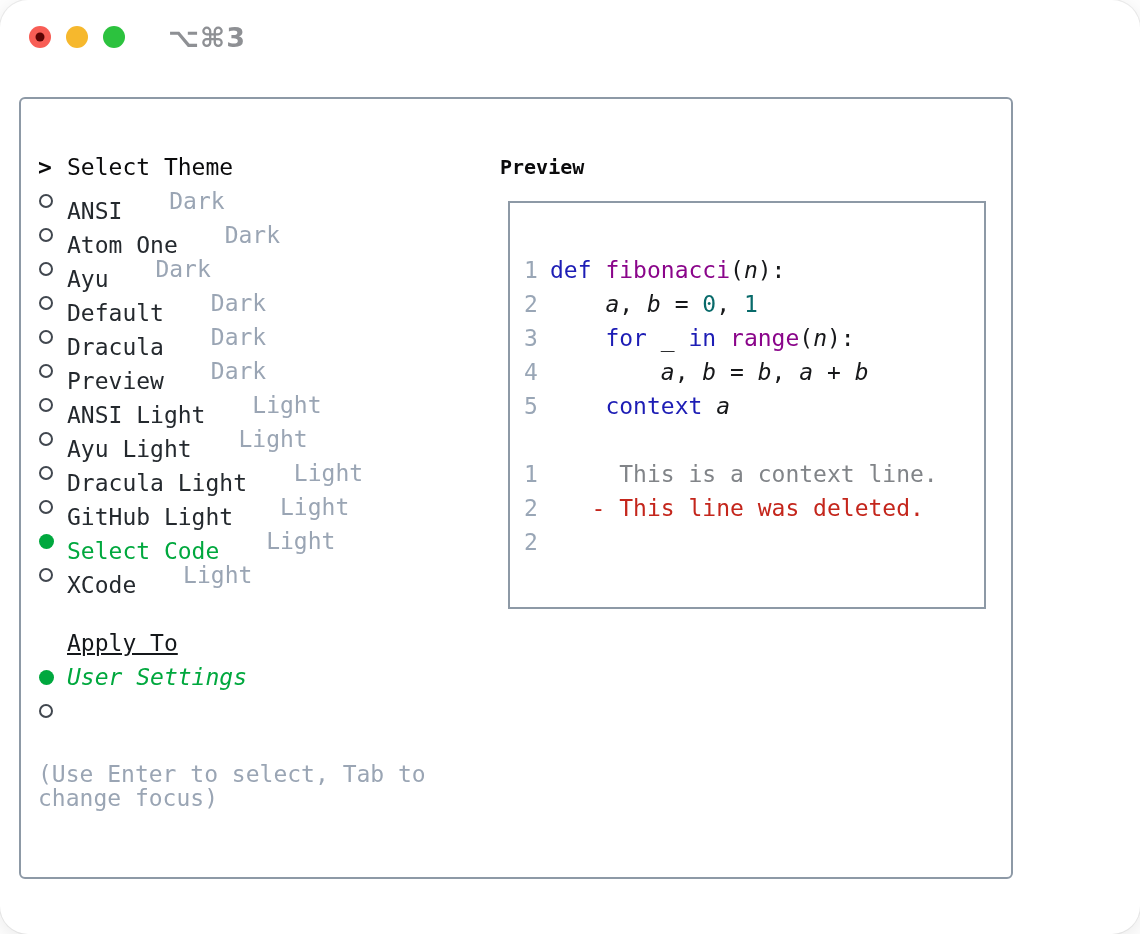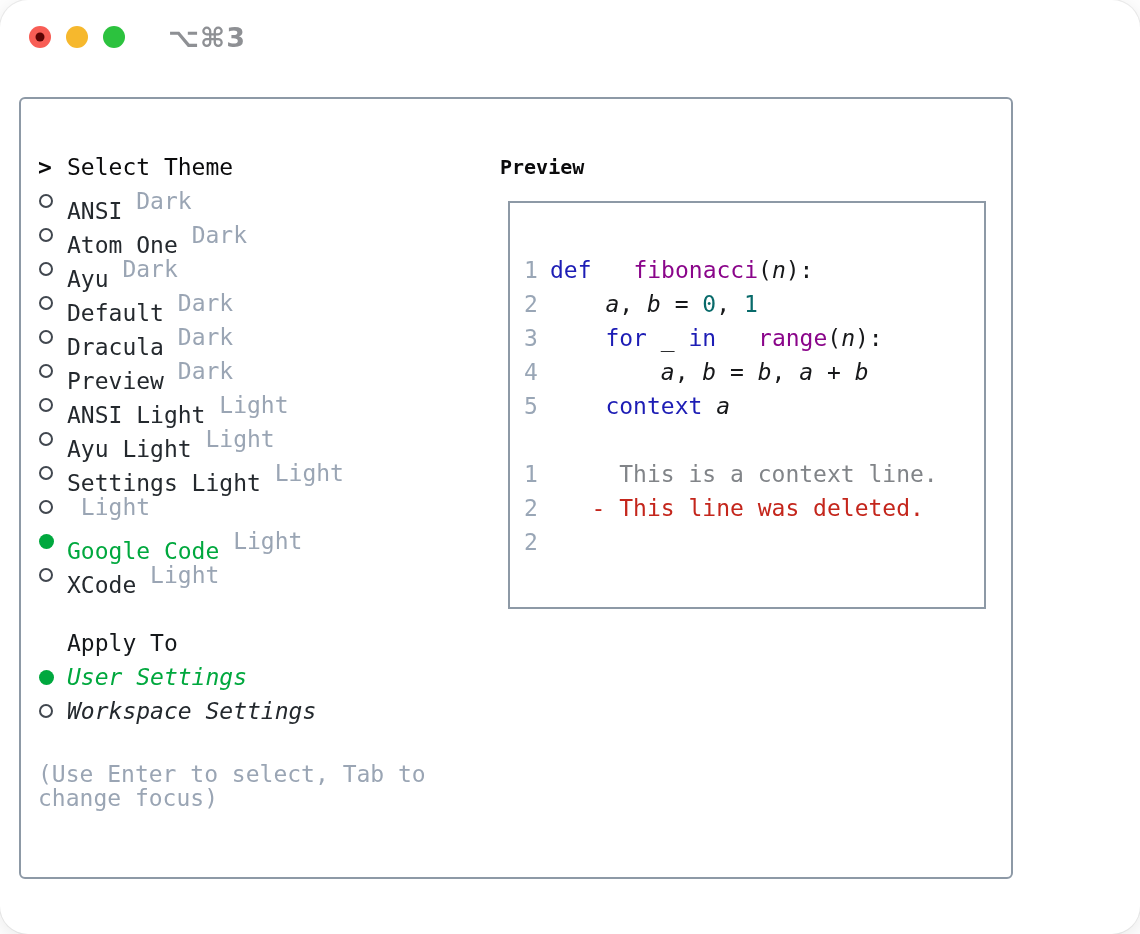--- a/index.html
+++ b/index.html
@@ -42,22 +42,22 @@
   .bullet { width:29px; display:flex; align-items:center; justify-content:flex-start; flex:none; }
   .circle {
     width:14px; height:14px; border-radius:50%;
     border:2px solid #41474f; margin-left:1px;
   }
   .circle.filled { border:none; background:var(--accent-green); width:15px; height:15px; }
   .prompt { font-weight:700; color:#0b0b0c; }
   .header-label { font-weight:400; color:#0b0b0c; }
   .theme-name { color:#24292e;margin-top:20px; }
   .theme-name.selected { color:var(--accent-green); }
-  .variant { color:var(--muted-gray); }
-  .apply-label { color:#15181b; }
+  .variant { color:var(--muted-gray);margin-left:33px; }
+  .apply-label { color:#15181b;text-decoration:underline; }
   .option-label { color:#24292e;font-style:italic; }
   .option-label.selected { color:var(--accent-green); }
   .spacer { height:34px; }
   .hint {
     width:420px; font-size:23px; line-height:24px;
     color:var(--muted-gray); white-space:normal;
   }
 
   
   .preview-label {
@@ -66,21 +66,21 @@
     font-size:20px; font-weight:700; color:#0b0b0c;
   }
   .preview-box {
     position:absolute; left:487px; top:102px; width:478px; height:408px;
     border:2px solid var(--border-gray); background:#fff;
     padding:50px 0 0 14px; overflow:hidden;
   }
   .pline { display:flex; height:34px; align-items:center; font-size:23px; white-space:pre; }
   .lnum { width:26px; flex:none; color:var(--linenum-gray); }
   .tok-kw { color:var(--syn-keyword); }
-  .tok-fn { color:var(--syn-func);margin-left:28px; }
+  .tok-fn { color:var(--syn-func); }
   .tok-nu { color:var(--syn-number); }
   .tok-pl { color:#17181a; }
   .tok-va { color:#17181a; font-style:italic; }
   .diff-ctx { color:var(--diff-ctx); }
   .diff-del { color:var(--diff-del);text-align:center; }
   .diff-add { color:var(--diff-add); }
 </style>
 </head>
 <body>
 
@@ -107,36 +107,36 @@
 
       <div id="theme-list">
           <div class="row"><span class="bullet"><span class="circle"></span></span><span class="theme-name">ANSI</span><span class="variant"> Dark</span></div>
           <div class="row"><span class="bullet"><span class="circle"></span></span><span class="theme-name">Atom One</span><span class="variant"> Dark</span></div>
           <div class="row"><span class="bullet"><span class="circle"></span></span><span class="theme-name">Ayu</span><span class="variant"> Dark</span></div>
           <div class="row"><span class="bullet"><span class="circle"></span></span><span class="theme-name">Default</span><span class="variant"> Dark</span></div>
           <div class="row"><span class="bullet"><span class="circle"></span></span><span class="theme-name">Dracula</span><span class="variant"> Dark</span></div>
           <div class="row"><span class="bullet"><span class="circle"></span></span><span class="theme-name">Preview</span><span class="variant"> Dark</span></div>
           <div class="row"><span class="bullet"><span class="circle"></span></span><span class="theme-name">ANSI Light</span><span class="variant"> Light</span></div>
           <div class="row"><span class="bullet"><span class="circle"></span></span><span class="theme-name">Ayu Light</span><span class="variant"> Light</span></div>
-          <div class="row"><span class="bullet"><span class="circle"></span></span><span class="theme-name">Settings Light</span><span class="variant"> Light</span></div>
-          <div class="row"><span class="bullet"><span class="circle"></span></span><span class="variant"> Light</span></div>
-          <div class="row"><span class="bullet"><span class="circle filled"></span></span><span class="theme-name selected">Google Code</span><span class="variant"> Light</span></div>
+          <div class="row"><span class="bullet"><span class="circle"></span></span><span class="theme-name">Dracula Light</span><span class="variant"> Light</span></div>
+          <div class="row"><span class="bullet"><span class="circle"></span></span><span class="theme-name">GitHub Light</span><span class="variant"> Light</span></div>
+          <div class="row"><span class="bullet"><span class="circle filled"></span></span><span class="theme-name selected">Select Code</span><span class="variant"> Light</span></div>
           <div class="row"><span class="bullet"><span class="circle"></span></span><span class="theme-name">XCode</span><span class="variant"> Light</span></div>
         </div>
 
       <div class="spacer"></div>
 
       <div class="row">
         <span class="bullet"></span>
         <span class="apply-label">Apply To</span>
       </div>
 
       <div id="apply-list">
           <div class="row"><span class="bullet"><span class="circle filled"></span></span><span class="option-label selected">User Settings</span></div>
-          <div class="row"><span class="bullet"><span class="circle"></span></span><span class="option-label">Workspace Settings</span></div>
+          <div class="row"><span class="bullet"><span class="circle"></span></span></div>
         </div>
 
       <div class="spacer"></div>
 
       <div class="hint">(Use Enter to select, Tab to change focus)</div>
     </div>
 
     <div class="preview-label">Preview</div>
 
     <div class="preview-box">

